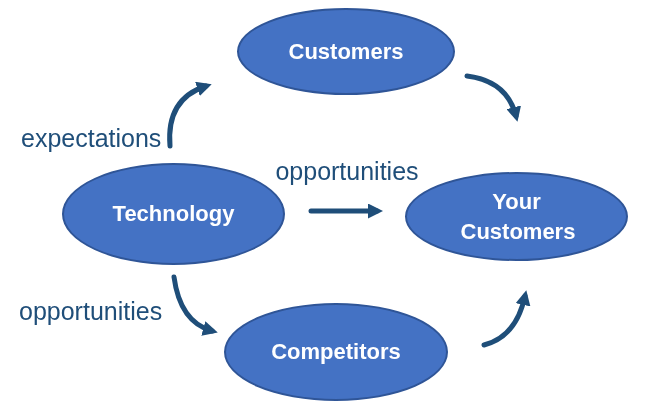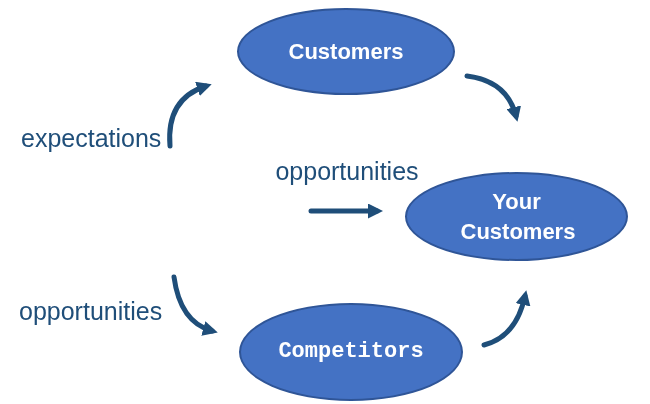--- a/index.html
+++ b/index.html
@@ -42,21 +42,21 @@
     justify-content: center;
     text-align: center;
     color: var(--node-text, #FFFFFF);
     font-size: 22px;
     font-weight: bold;
     line-height: 1.35;
   }
   .node-customers    { left: 237px; top: 8px;   width: 218px; height: 87px; }
   .node-technology   { left: 62px;  top: 163px; width: 223px; height: 102px; }
   .node-your-business{ left: 405px; top: 172px; width: 223px; height: 89px; }
-  .node-competitors  { left: 239px; top: 303px; width: 224px; height: 98px; font-family: Liberation Mono, monospace; }
+  .node-competitors  { left: 224px; top: 303px; width: 224px; height: 98px; }
   .node-your-business .node-label { display: block; width: 112px; }
   .edge-label {
     position: absolute;
     color: var(--label, #1F4E79);
     font-size: 25px;
     line-height: 29px;
     white-space: nowrap;
   }
   .label-expectations        { left: 21px;  top: 89px; margin-top: 35px; }
   .label-behaviors           { left: 519px; top: 68px; }
@@ -79,20 +79,23 @@
     <path class="arrow" d="M 467,76 Q 507,81 516,116" marker-end="url(#ah)"></path>
     <path class="arrow" d="M 311,211 L 377,211" marker-end="url(#ah)"></path>
     <path class="arrow" d="M 174,277 Q 180,322 212,331" marker-end="url(#ah)"></path>
     <path class="arrow" d="M 484,345 Q 516,337 525,296" marker-end="url(#ah)"></path>
   </svg>
 
   <div class="node node-customers">
     <span class="node-label">Customers</span>
   </div>
 
+  <div class="node node-technology">
+    <span class="node-label">Technology</span>
+  </div>
 
   <div class="node node-your-business">
     <span class="node-label">Your Customers</span>
   </div>
 
   <div class="node node-competitors">
     <span class="node-label">Competitors</span>
   </div>
 
   <div class="edge-label label-expectations">expectations</div>

